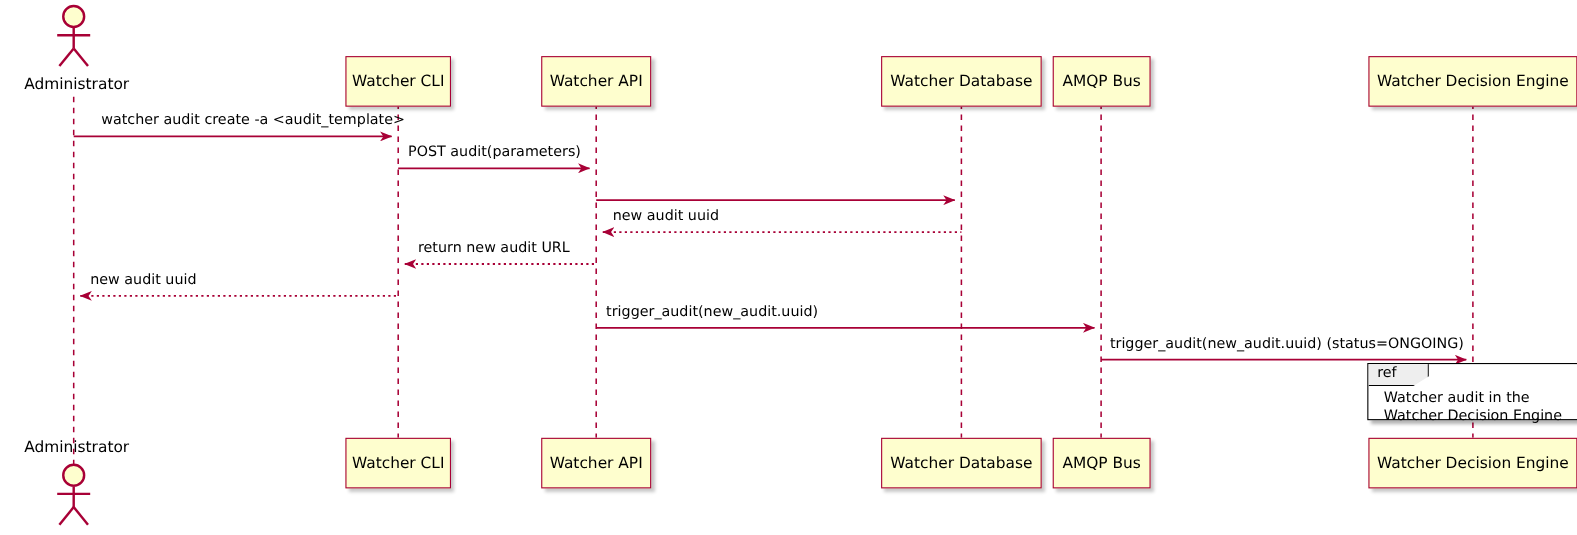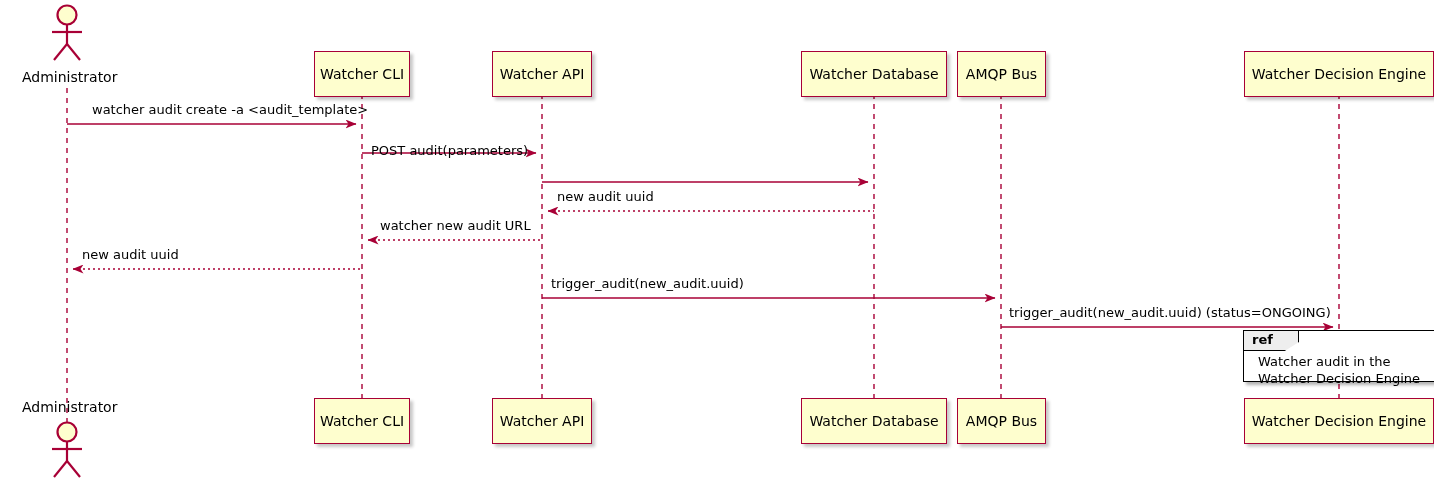--- a/index.html
+++ b/index.html
@@ -71,21 +71,21 @@
     border-right: 1.5px solid #000000;
     border-bottom: 1.5px solid #000000;
     -webkit-clip-path: polygon(0 0, 100% 0, 100% 55%, 74% 100%, 0 100%);
     clip-path: polygon(0 0, 100% 0, 100% 55%, 74% 100%, 0 100%);
   }
   .ref-tab-text {
     position: absolute;
     left: 8px;
     top: 1px;
     font-size: 13px;
-    font-weight: bold;
+    font-weight: normal;
     color: #000000;
   }
   .ref-body {
     position: absolute;
     left: 14px;
     top: 22px;
     font-size: 13px;
     line-height: 17px;
     color: #000000;
     white-space: nowrap;
@@ -152,23 +152,23 @@
   <div class="participant" style="left:945px; top:51px; width:89px;">AMQP Bus</div>
   <div class="participant" style="left:1232px; top:51px; width:190px;">Watcher Decision Engine</div>
 
   <div class="participant" style="left:302px; top:398px; width:96px;">Watcher CLI</div>
   <div class="participant" style="left:480px; top:398px; width:100px;">Watcher API</div>
   <div class="participant" style="left:789px; top:398px; width:146px;">Watcher Database</div>
   <div class="participant" style="left:945px; top:398px; width:89px;">AMQP Bus</div>
   <div class="participant" style="left:1232px; top:398px; width:190px;">Watcher Decision Engine</div>
 
   <div class="msg-label" style="left:80px; top:102px;">watcher audit create -a &lt;audit_template&gt;</div>
-  <div class="msg-label" style="left:359px; top:143px;">POST audit(parameters)</div>
+  <div class="msg-label" style="left:359px; top:131px;">POST audit(parameters)</div>
   <div class="msg-label" style="left:545px; top:189px;">new audit uuid</div>
-  <div class="msg-label" style="left:368px; top:218px;">watcher new audit URL</div>
+  <div class="msg-label" style="left:368px; top:218px;">return new audit URL</div>
   <div class="msg-label" style="left:70px; top:247px;">new audit uuid</div>
   <div class="msg-label" style="left:997px; top:305px;">trigger_audit(new_audit.uuid) (status=ONGOING)</div>
   <div class="msg-label" style="left:539px; top:276px;">trigger_audit(new_audit.uuid)</div>
 
   <div class="ref-box" style="left:1231px; top:330px; width:193px; height:52px;">
     <div class="ref-tab"></div>
     <div class="ref-tab-text">ref</div>
     <div class="ref-body">
       <div>Watcher audit in the</div>
       <div>Watcher Decision Engine</div>

